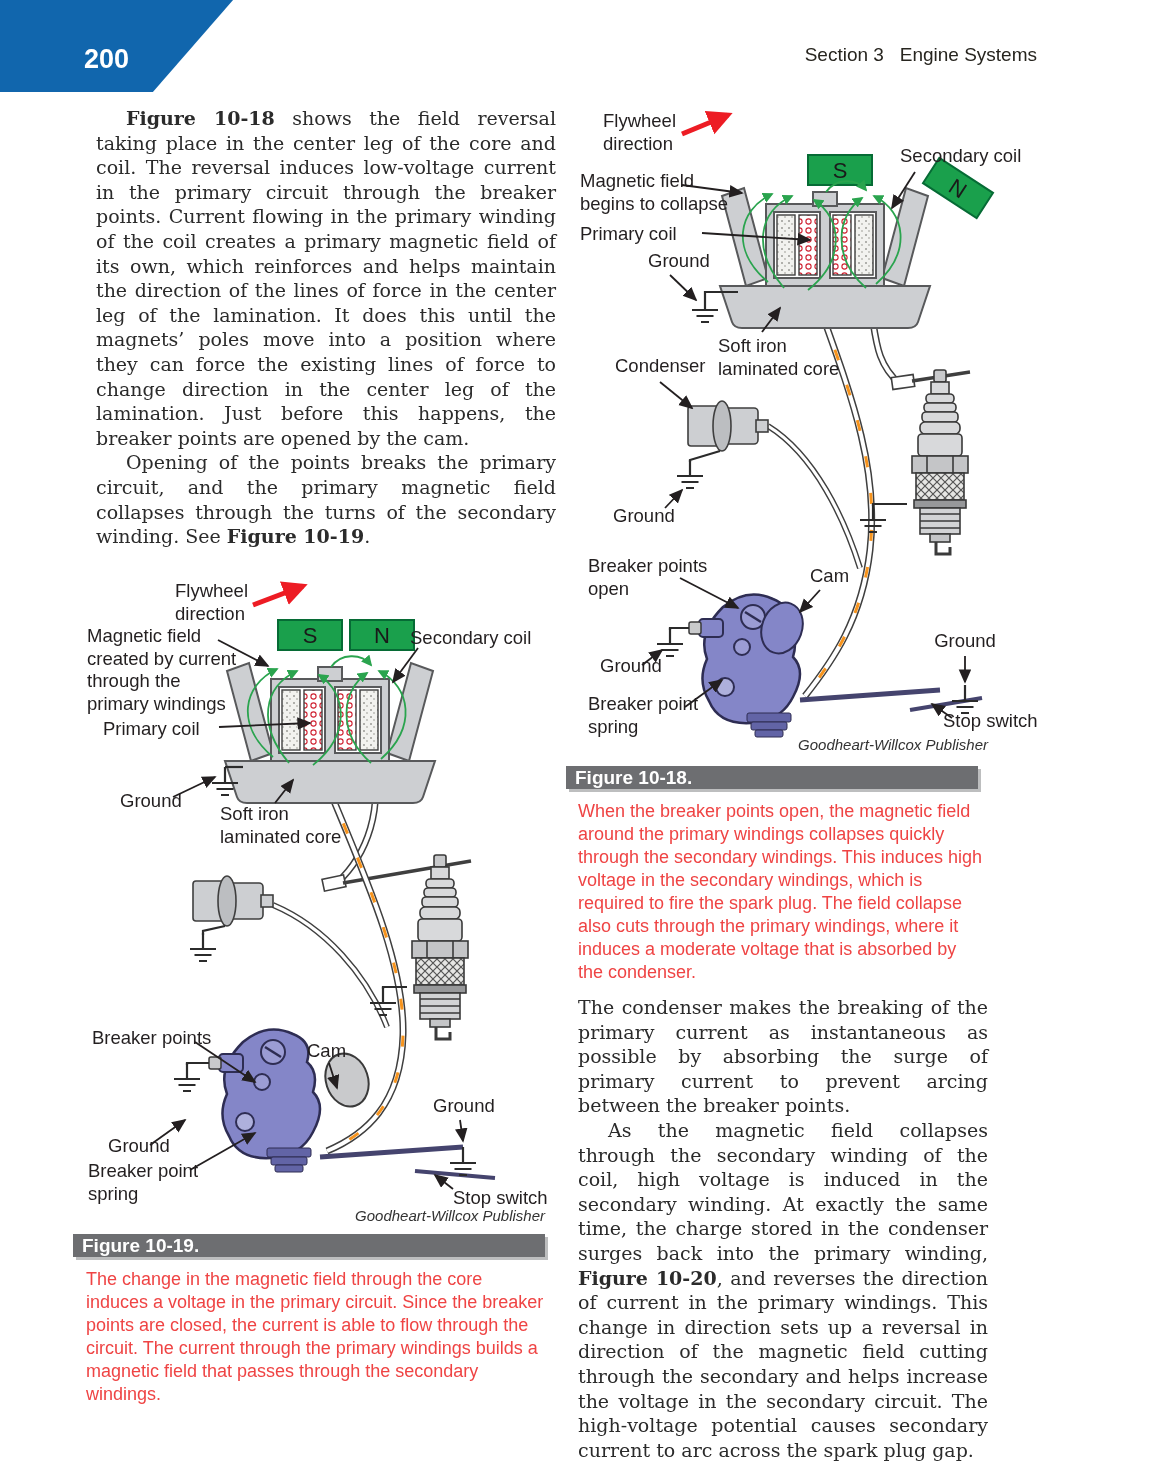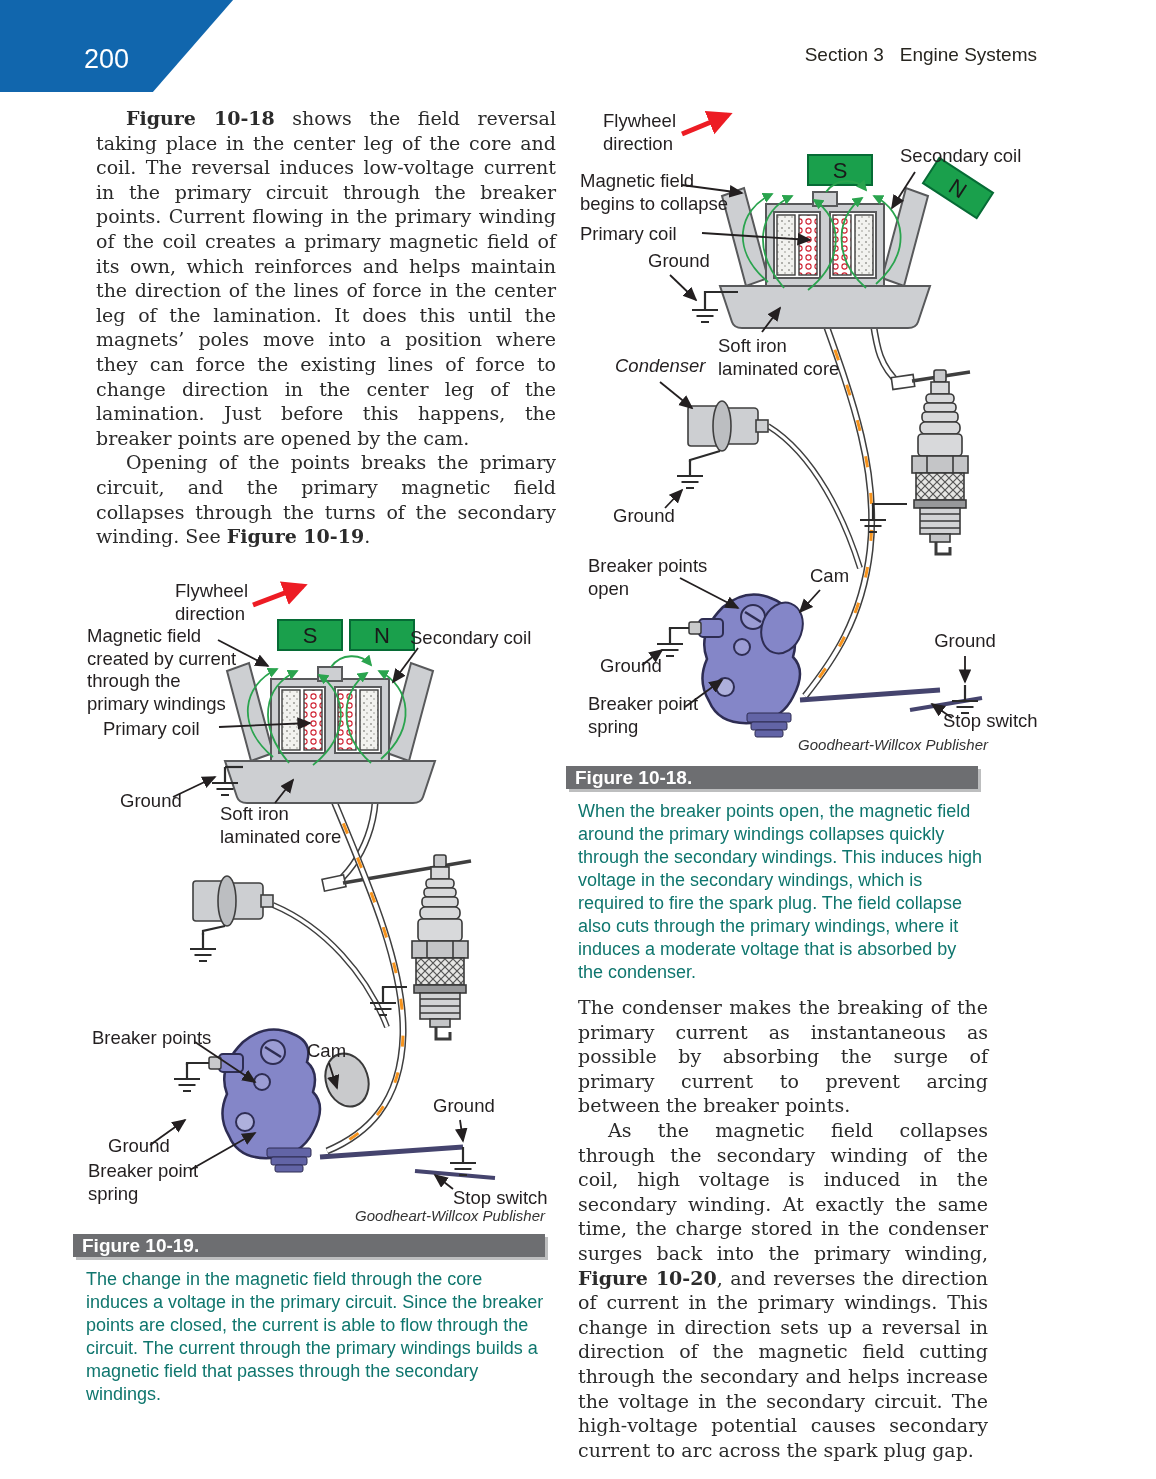--- a/index.html
+++ b/index.html
@@ -1,38 +1,38 @@
 <!DOCTYPE html>
 <html><head>
 <meta charset="utf-8">
 <style>
   html,body{margin:0;padding:0;background:#ffffff;}
   .page{position:relative;width:1156px;height:1479px;background:#fff;overflow:hidden;
         font-family:"Liberation Sans",sans-serif;color:#231f20;}
   
   .hdr-tab{position:absolute;left:0;top:0;width:312px;height:92px;background:#1166ad;
            clip-path:polygon(0 0,74.7% 0,49% 100%,0 100%);}
-  .hdr-num{position:absolute;left:84px;top:44px;color:#fff;font-size:27px;font-weight:normal;}
+  .hdr-num{position:absolute;left:84px;top:44px;color:#fff;font-size:27px;font-weight:bold;}
   .hdr-right{position:absolute;left:600px;top:44px;width:437px;text-align:right;
              font-size:19px;color:#27251f;white-space:pre;}
   
   .serif{font-family:"DejaVu Serif","Liberation Serif",serif;font-size:19px;line-height:24.6px;
          color:#2b2b2b;text-align:justify;}
   .serif p{margin:0;text-indent:30px;}
   .col-left-text{position:absolute;left:96px;top:106px;width:460px;}
   .col-right-text{position:absolute;left:578px;top:995px;width:410px;}
   
   .fig{position:absolute;}
   .fig svg{position:absolute;left:0;top:0;}
   .lbl{position:absolute;font-size:18.5px;line-height:1.22;color:#231f20;white-space:pre-line;}
   .credit{position:absolute;font-size:15px;font-style:italic;color:#333;}
   .figbar{position:absolute;background:#6d6e71;color:#fff;font-weight:bold;font-size:19px;
           line-height:23px;height:23px;padding-left:9px;box-sizing:border-box;
           box-shadow:3px 3px 0 rgba(109,110,113,0.45);}
-  .figcap{position:absolute;font-size:18px;line-height:23px;color:#0f766e;}
+  .figcap{position:absolute;font-size:18px;line-height:23px;color:#ef4444;}
   .footer{position:absolute;left:578px;top:1420px;width:459px;text-align:right;
           font-family:"DejaVu Serif","Liberation Serif",serif;font-size:17px;color:#2b2b2b;}
   .ralign{}
   .calign{text-align:center;}
 </style>
 </head>
 <body>
 
 <div class="page">
 
@@ -394,21 +394,21 @@
         <line x1="382" y1="618" x2="362" y2="604" marker-end="url(#a19mk)"></line>
       </g>
     </svg>
 
     <div class="lbl" style="left:33px;top:10px;">Flywheel
 direction</div>
     <div class="lbl" style="left:10px;top:70px;">Magnetic field
 begins to collapse</div>
     <div class="lbl ralign" style="left:10px;top:123px;width:118px;">Primary coil</div>
     <div class="lbl" style="left:78px;top:150px;">Ground</div>
-    <div class="lbl" style="left:45px;top:255px;font-style:italic;">Condenser</div>
+    <div class="lbl" style="left:45px;top:255px;">Condenser</div>
     <div class="lbl" style="left:148px;top:235px;">Soft iron
 laminated core</div>
     <div class="lbl" style="left:330px;top:45px;">Secondary coil</div>
     <div class="lbl" style="left:43px;top:405px;">Ground</div>
     <div class="lbl" style="left:18px;top:455px;">Breaker points
 open</div>
     <div class="lbl" style="left:240px;top:465px;">Cam</div>
     <div class="lbl" style="left:30px;top:555px;">Ground</div>
     <div class="lbl" style="left:18px;top:593px;">Breaker point
 spring</div>

